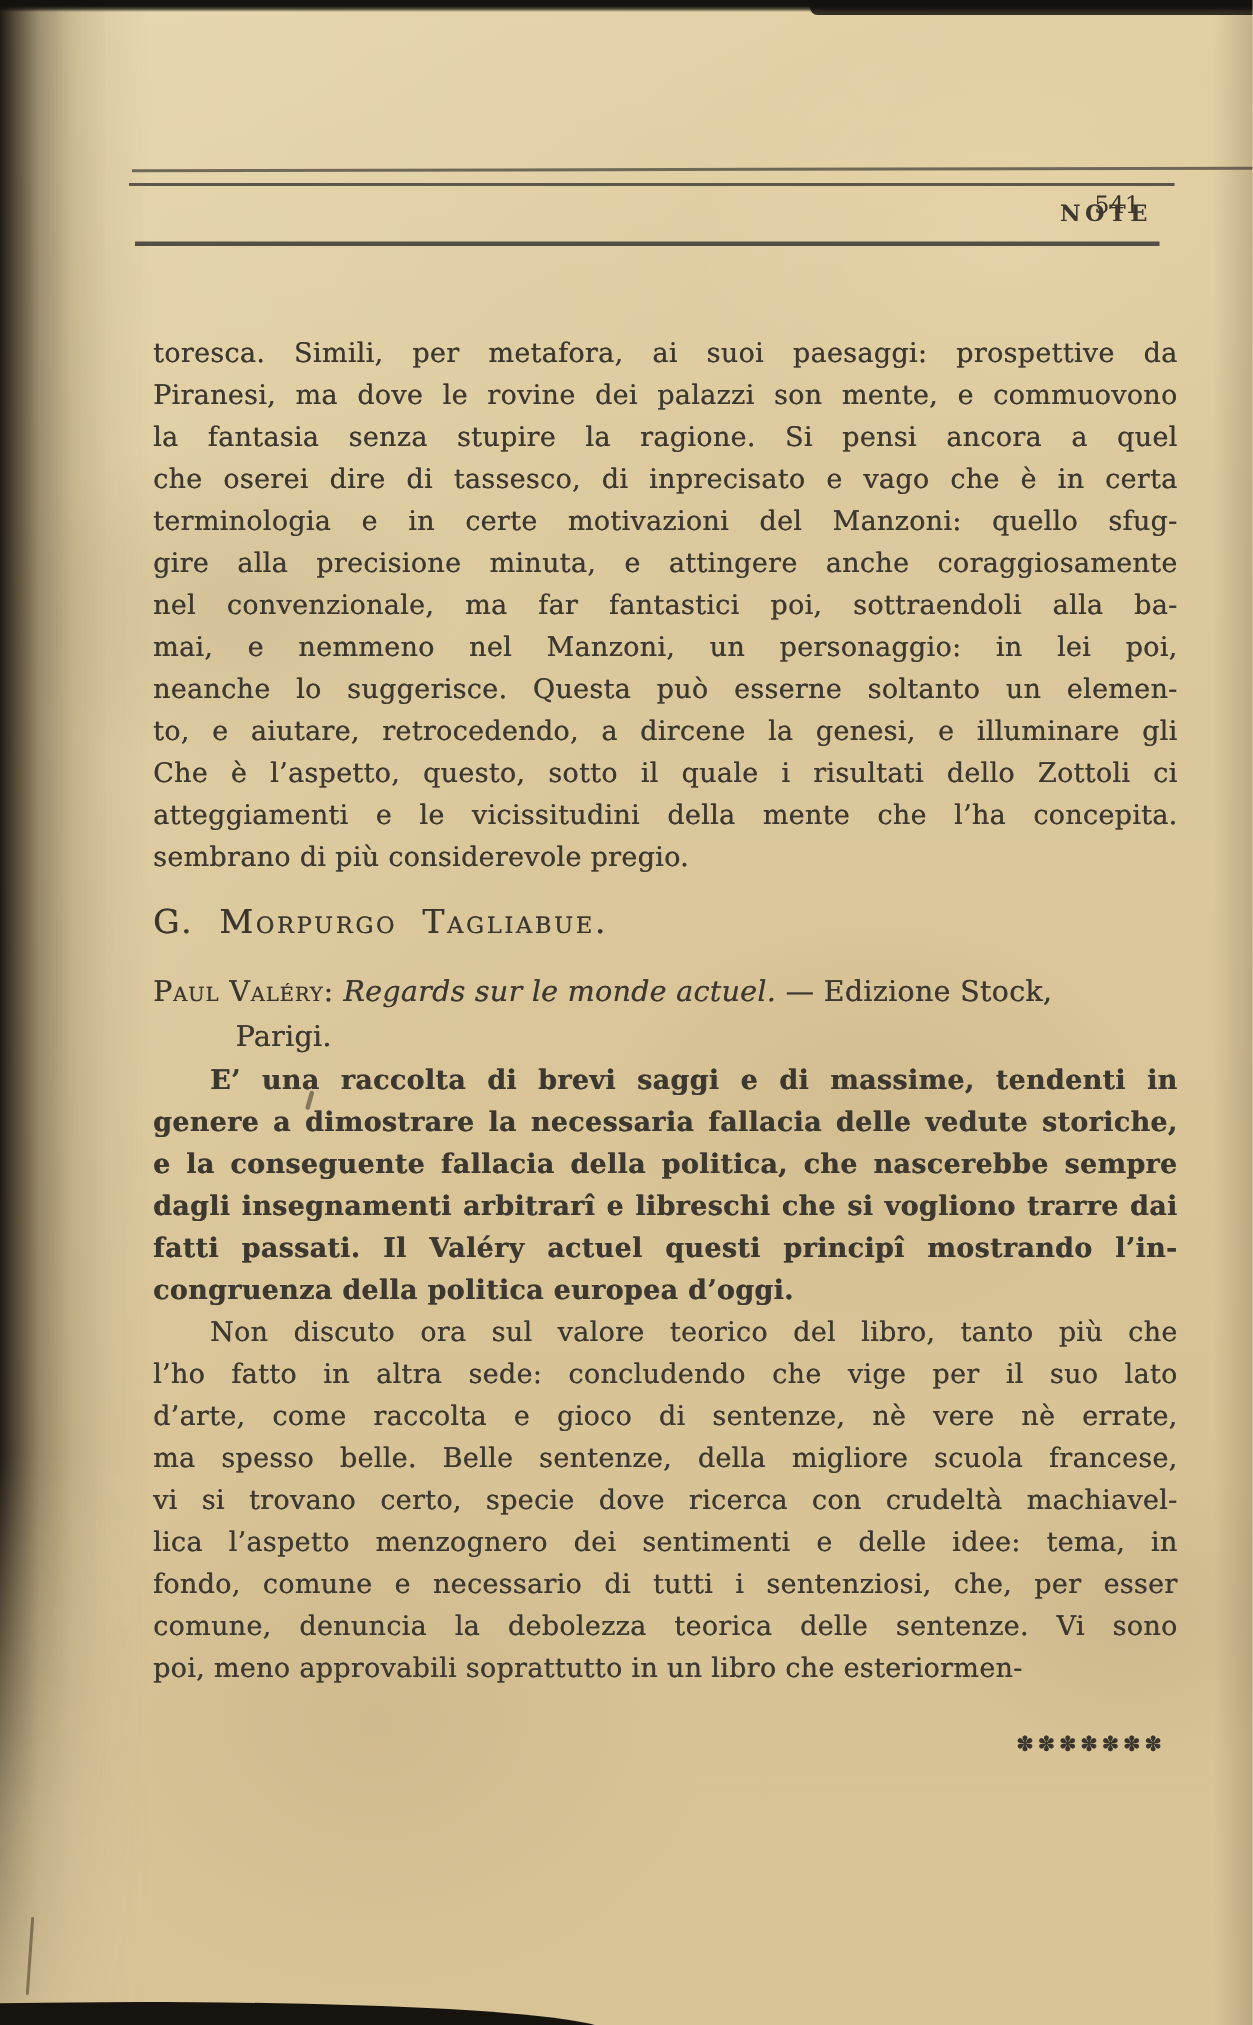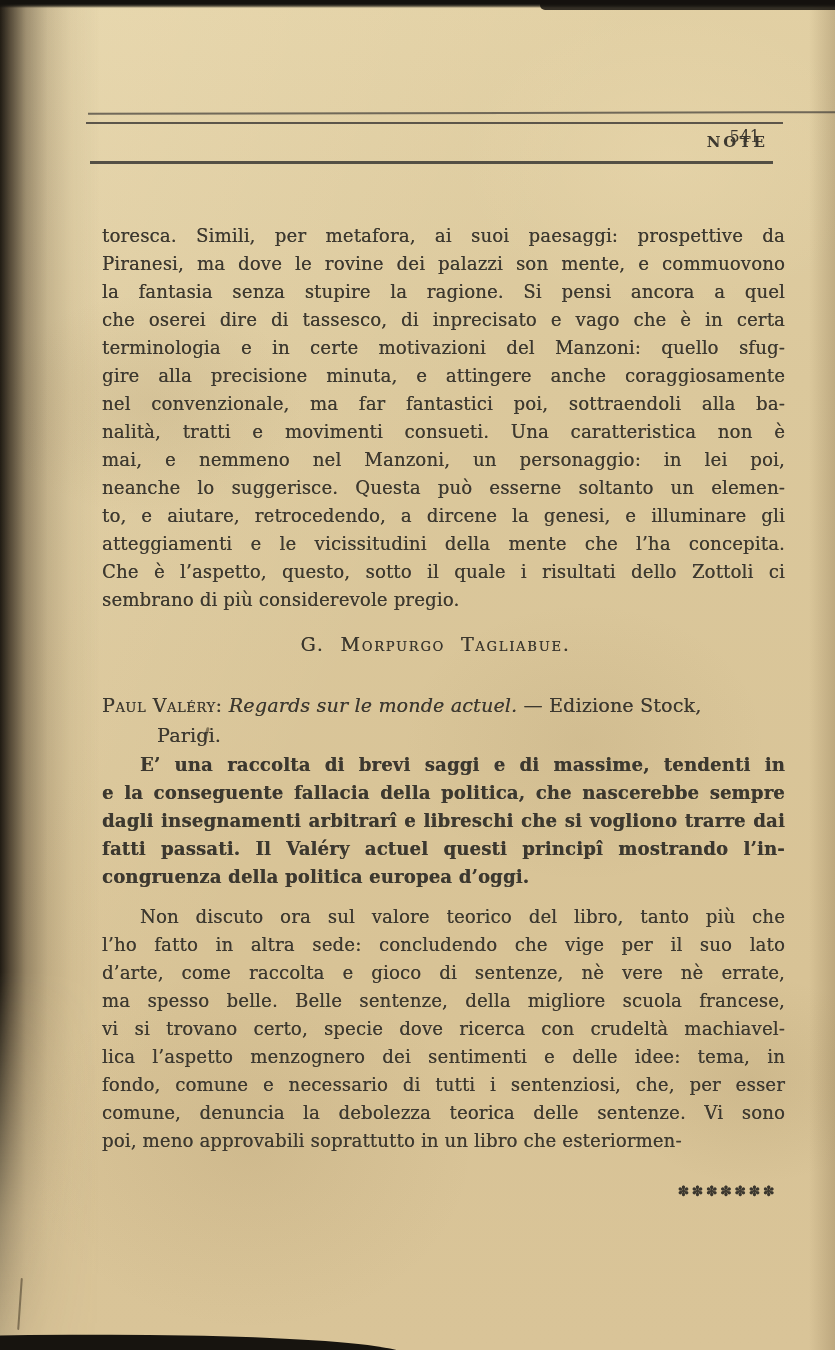--- a/index.html
+++ b/index.html
@@ -83,31 +83,31 @@
     position: absolute; left: 102px; top: 222px; width: 683px;
     font-size: 18px; line-height: 28px; color: #3c382f;
     letter-spacing: 0.2px;
     text-shadow: 0.25px 0 0 rgba(60,55,45,0.75);
   }
   .jl { text-align: justify; text-align-last: justify; }
   .jl.last { text-align-last: left; }
   .jl.indent { text-indent: 38px; }
 
   .signature {
-    margin-top: 16px; text-align: center; padding-right: 16px;
-    font-variant: small-caps; font-size: 19px;
+    margin-top: 16px; text-align: left; padding-right: 16px;
+    font-variant: small-caps; font-size: 22px;
     letter-spacing: 1.8px; word-spacing: 8px; color: #3a362d;
   }
-  .review-heading { margin-top: 32px; font-size: 19px; line-height: 30px; }
+  .review-heading { margin-top: 16px; font-size: 19px; line-height: 30px; }
   .review-heading .sc { font-variant: small-caps; letter-spacing: 0.6px; }
   .review-heading .work { font-style: italic; }
   .review-heading .place-line { display: block; padding-left: 55px; }
 
   .para-2 { margin-top: 1px; font-weight: bold; }
-  .para-3 { margin-top: 12px; }
+  .para-3 { margin-top: 0; }
 
   .footer-mark {
     margin-top: 22px; text-align: right; padding-right: 8px;
     font-family: "DejaVu Sans", sans-serif;
     font-size: 14px; letter-spacing: 2.5px; color: #3a362e;
   }
 </style>
 </head>
 <body>
 
@@ -129,40 +129,40 @@
 
   <div class="flow">
     <div class="para para-1">
         <div class="jl">toresca. Simili, per metafora, ai suoi paesaggi: prospettive da</div>
         <div class="jl">Piranesi, ma dove le rovine dei palazzi son mente, e commuovono</div>
         <div class="jl">la fantasia senza stupire la ragione. Si pensi ancora a quel</div>
         <div class="jl">che oserei dire di tassesco, di inprecisato e vago che è in certa</div>
         <div class="jl">terminologia e in certe motivazioni del Manzoni: quello sfug-</div>
         <div class="jl">gire alla precisione minuta, e attingere anche coraggiosamente</div>
         <div class="jl">nel convenzionale, ma far fantastici poi, sottraendoli alla ba-</div>
-        <div class="jl">nalità, tratti e movimenti consueti. Una caratteristica non è</div>
         <div class="jl">mai, e nemmeno nel Manzoni, un personaggio: in lei poi,</div>
         <div class="jl">neanche lo suggerisce. Questa può esserne soltanto un elemen-</div>
         <div class="jl">to, e aiutare, retrocedendo, a dircene la genesi, e illuminare gli</div>
+        <div class="jl">Che è l’aspetto, questo, sotto il quale i risultati dello Zottoli ci</div>
         <div class="jl">atteggiamenti e le vicissitudini della mente che l’ha concepita.</div>
-        <div class="jl">Che è l’aspetto, questo, sotto il quale i risultati dello Zottoli ci</div>
         <div class="jl last">sembrano di più considerevole pregio.</div>
       </div>
 
     <div class="signature">G. Morpurgo Tagliabue.</div>
 
     <div class="review-heading">
       <span class="sc">Paul Valéry:</span>
       <span class="work">Regards sur le monde actuel.</span>
       <span>— Edizione Stock,</span>
       <span class="place-line">Parigi.</span>
     </div>
 
     <div class="para para-2">
         <div class="jl indent">E’ una raccolta di brevi saggi e di massime, tendenti in</div>
+        <div class="jl">genere a dimostrare la necessaria fallacia delle vedute storiche,</div>
         <div class="jl">e la conseguente fallacia della politica, che nascerebbe sempre</div>
         <div class="jl">dagli insegnamenti arbitrarî e libreschi che si vogliono trarre dai</div>
         <div class="jl">fatti passati. Il Valéry actuel questi principî mostrando l’in-</div>
         <div class="jl last">congruenza della politica europea d’oggi.</div>
       </div>
     <div class="para para-3">
         <div class="jl indent">Non discuto ora sul valore teorico del libro, tanto più che</div>
         <div class="jl">l’ho fatto in altra sede: concludendo che vige per il suo lato</div>
         <div class="jl">d’arte, come raccolta e gioco di sentenze, nè vere nè errate,</div>
         <div class="jl">ma spesso belle. Belle sentenze, della migliore scuola francese,</div>

